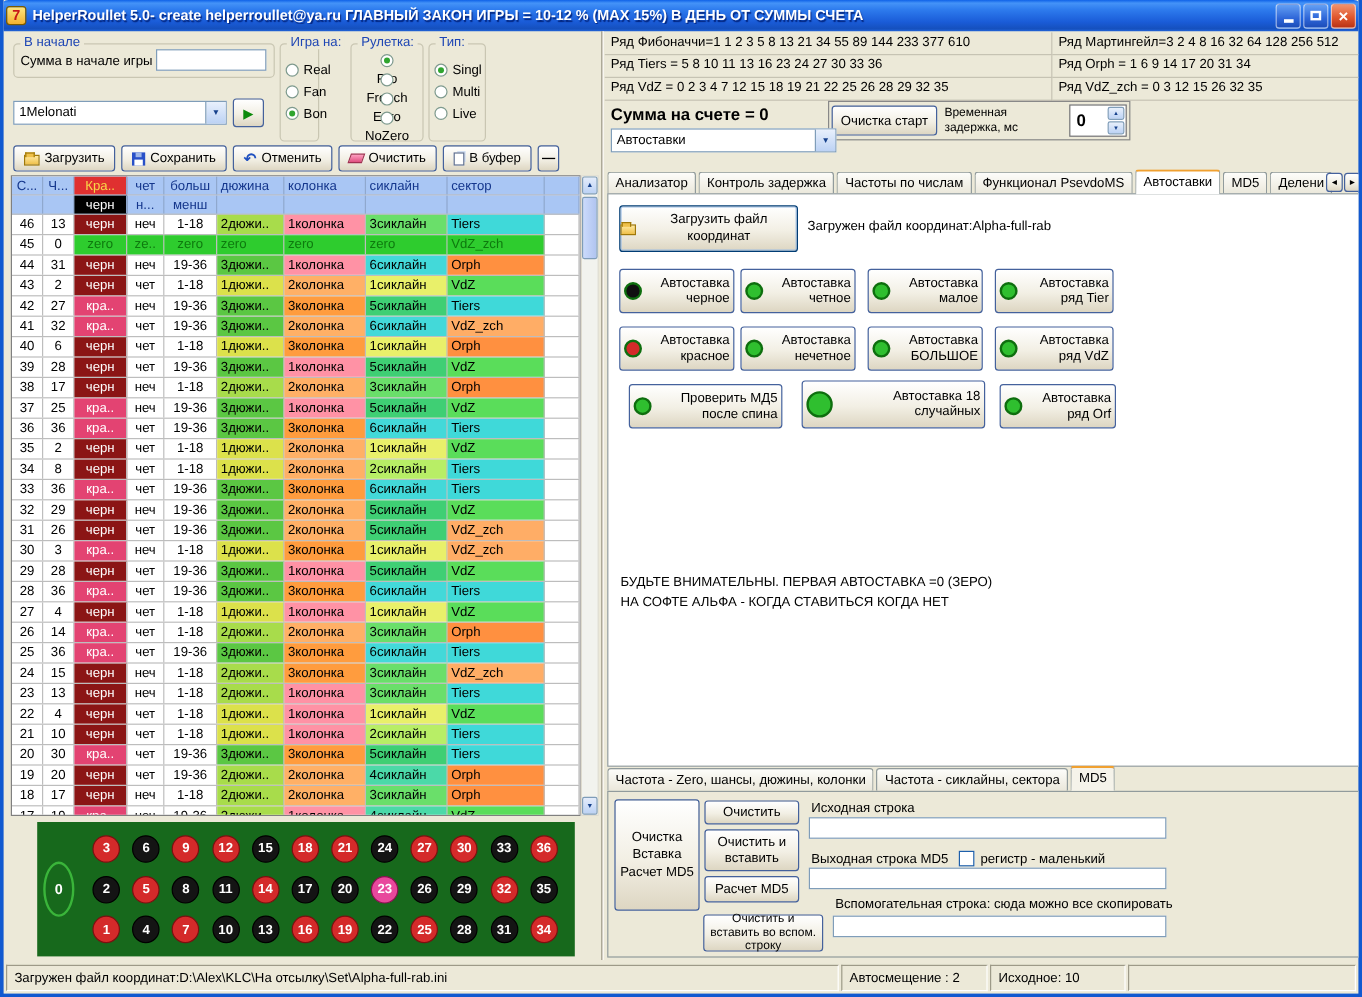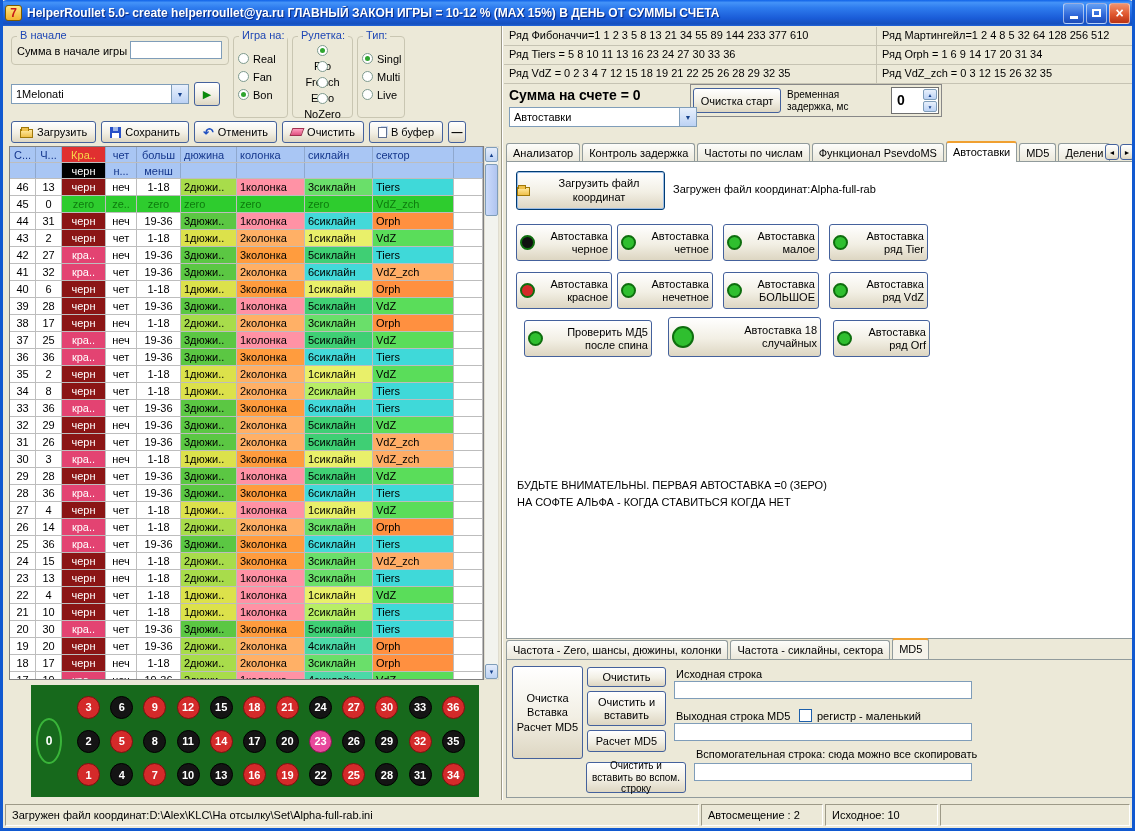--- a/index.html
+++ b/index.html
@@ -35,21 +35,21 @@
   .combo{position:absolute;display:flex;height:20px;background:#fff;border:1px solid #7F9DB9;}
   .combo .cval{flex:1;padding:3px 4px;white-space:nowrap;overflow:hidden;}
   .combo .cdd{width:17px;background:linear-gradient(#E8F0FC,#BCD2F4);border-left:1px solid #7F9DB9;
     display:flex;align-items:center;justify-content:center;font-size:7px;color:#16418C;}
   input{font-family:"Liberation Sans","DejaVu Sans",sans-serif;font-size:11px;padding:2px 3px;}
 
   
   .g1{left:8px;top:36px;width:218px;height:29px;}
   .g1 .flabel{position:absolute;left:5px;top:8px;white-space:nowrap;text-align:right;}
   .g1 input{position:absolute;left:118px;top:4px;width:92px;height:18px;border:1px solid #7F9DB9;}
-  .g2{left:230px;top:36px;width:55px;height:82px;padding-top:11px;}
+  .g2{left:230px;top:36px;width:33px;height:82px;padding-top:11px;}
   .g3{left:289px;top:36px;width:61px;height:82px;padding-top:7px;}
   .g3 .radio-row{margin:1px 3px;flex-direction:column;}
   .g4{left:354px;top:36px;width:48px;height:82px;padding-top:11px;}
   .profile-combo{left:8px;top:84px;width:178px;}
   .play-btn{position:absolute;left:191px;top:82px;width:26px;height:24px;color:#0B8A0B;font-size:11px;}
 
   
   .toolbar{position:absolute;left:8px;top:121px;height:22px;display:flex;gap:5px;}
   .toolbar .xbtn{height:22px;padding:0 8px;}
   .tbtn-minus{width:18px;padding:0!important;font-weight:bold;}
@@ -718,21 +718,21 @@
           <div class="bchip black">31</div>
           <div class="bchip red">34</div>
         </div>
       </div>
   </div>
 
   <div class="vdivider"></div>
 
   <div class="series">
     <div class="scell scol1">Ряд Фибоначчи=1 1 2 3 5 8 13 21 34 55 89 144 233 377 610</div>
-    <div class="scell">Ряд Мартингейл=1 2 4 8 5 32 64 128 256 512</div>
+    <div class="scell">Ряд Мартингейл=3 2 4 8 16 32 64 128 256 512</div>
     <div class="scell scol1">Ряд Tiers = 5 8 10 11 13 16 23 24 27 30 33 36</div>
     <div class="scell">Ряд Orph = 1 6 9 14 17 20 31 34</div>
     <div class="scell scol1">Ряд VdZ = 0 2 3 4 7 12 15 18 19 21 22 25 26 28 29 32 35</div>
     <div class="scell">Ряд VdZ_zch = 0 3 12 15 26 32 35</div>
   </div>
 
   <div class="balance">Сумма на счете = 0</div>
 
   <div class="spin-group">
     <button class="xbtn autospin-btn">Очистка старт</button>

